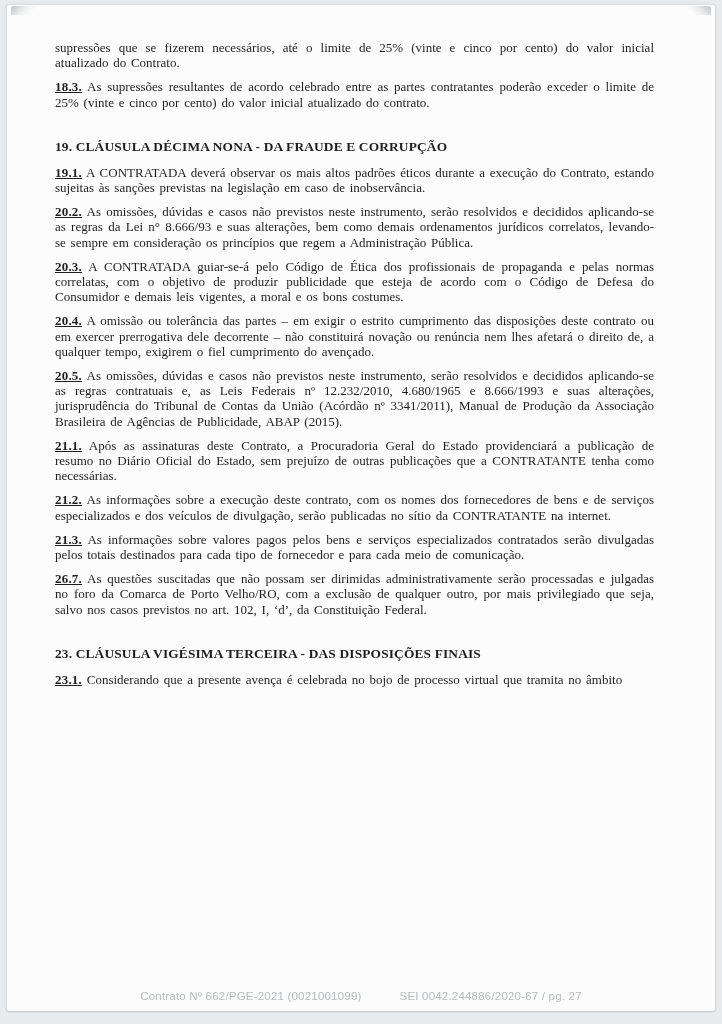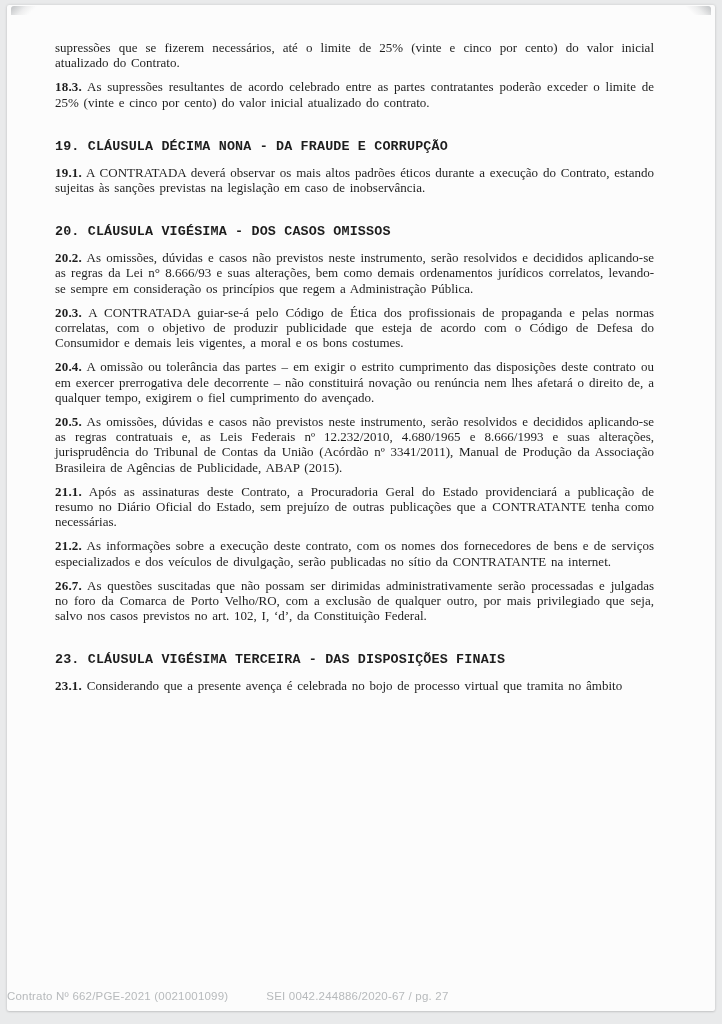--- a/index.html
+++ b/index.html
@@ -58,60 +58,61 @@
   }
   .clause-paragraph {
     margin: 0 13px 9px 0;
     font-size: 13px;
     line-height: 15.2px;
     text-align: justify;
     word-spacing: 1.5px;
   }
   .clause-paragraph b {
     letter-spacing: 0.2px;
+    text-decoration: underline;
   }
   .clause-heading {
     margin: 29px 0 11px 0;
     font-size: 13.4px;
     line-height: 15px;
     font-weight: bold;
     letter-spacing: 0.15px;
-    font-family: Liberation Mono, monospace;
   }
   .page-footer {
     position: absolute;
     left: 0;
     right: 0;
     bottom: 9px;
     display: flex;
+    justify-content: center;
     gap: 38px;
     font-family: "Liberation Sans", sans-serif;
     font-size: 11.5px;
     color: #b7babc;
     letter-spacing: 0.2px;
     white-space: nowrap;
   }
 </style>
 </head>
 <body>
 
 <div class="canvas">
   <div class="page">
     <div class="doc-content">
         <p class="clause-paragraph">supressões que se fizerem necessários, até o limite de 25% (vinte e cinco por cento) do valor inicial atualizado do Contrato.</p>
         <p class="clause-paragraph"><b>18.3.</b> As supressões resultantes de acordo celebrado entre as partes contratantes poderão exceder o limite de 25% (vinte e cinco por cento) do valor inicial atualizado do contrato.</p>
         <h2 class="clause-heading">19. CLÁUSULA DÉCIMA NONA - DA FRAUDE E CORRUPÇÃO</h2>
         <p class="clause-paragraph"><b>19.1.</b> A CONTRATADA deverá observar os mais altos padrões éticos durante a execução do Contrato, estando sujeitas às sanções previstas na legislação em caso de inobservância.</p>
-        <h2 class="clause-heading">20. CLÁUSULA VIGÉSIMA - DOS CASOS OMISSOS</h2>
         <p class="clause-paragraph"><b>20.2.</b> As omissões, dúvidas e casos não previstos neste instrumento, serão resolvidos e decididos aplicando-se as regras da Lei n° 8.666/93 e suas alterações, bem como demais ordenamentos jurídicos correlatos, levando-se sempre em consideração os princípios que regem a Administração Pública.</p>
         <p class="clause-paragraph"><b>20.3.</b> A CONTRATADA guiar-se-á pelo Código de Ética dos profissionais de propaganda e pelas normas correlatas, com o objetivo de produzir publicidade que esteja de acordo com o Código de Defesa do Consumidor e demais leis vigentes, a moral e os bons costumes.</p>
         <p class="clause-paragraph"><b>20.4.</b> A omissão ou tolerância das partes – em exigir o estrito cumprimento das disposições deste contrato ou em exercer prerrogativa dele decorrente – não constituirá novação ou renúncia nem lhes afetará o direito de, a qualquer tempo, exigirem o fiel cumprimento do avençado.</p>
         <p class="clause-paragraph"><b>20.5.</b> As omissões, dúvidas e casos não previstos neste instrumento, serão resolvidos e decididos aplicando-se as regras contratuais e, as Leis Federais nº 12.232/2010, 4.680/1965 e 8.666/1993 e suas alterações, jurisprudência do Tribunal de Contas da União (Acórdão nº 3341/2011), Manual de Produção da Associação Brasileira de Agências de Publicidade, ABAP (2015).</p>
         <p class="clause-paragraph"><b>21.1.</b> Após as assinaturas deste Contrato, a Procuradoria Geral do Estado providenciará a publicação de resumo no Diário Oficial do Estado, sem prejuízo de outras publicações que a CONTRATANTE tenha como necessárias.</p>
         <p class="clause-paragraph"><b>21.2.</b> As informações sobre a execução deste contrato, com os nomes dos fornecedores de bens e de serviços especializados e dos veículos de divulgação, serão publicadas no sítio da CONTRATANTE na internet.</p>
+        <p class="clause-paragraph"><b>21.3.</b> As informações sobre valores pagos pelos bens e serviços especializados contratados serão divulgadas pelos totais destinados para cada tipo de fornecedor e para cada meio de comunicação.</p>
         <p class="clause-paragraph"><b>26.7.</b> As questões suscitadas que não possam ser dirimidas administrativamente serão processadas e julgadas no foro da Comarca de Porto Velho/RO, com a exclusão de qualquer outro, por mais privilegiado que seja, salvo nos casos previstos no art. 102, I, ‘d’, da Constituição Federal.</p>
         <h2 class="clause-heading">23. CLÁUSULA VIGÉSIMA TERCEIRA - DAS DISPOSIÇÕES FINAIS</h2>
         <p class="clause-paragraph"><b>23.1.</b> Considerando que a presente avença é celebrada no bojo de processo virtual que tramita no âmbito</p>
       </div>
     <div class="page-footer">
       <span>Contrato Nº 662/PGE-2021 (0021001099)</span>
       <span>SEI 0042.244886/2020-67 / pg. 27</span>
     </div>
   </div>
 </div>

